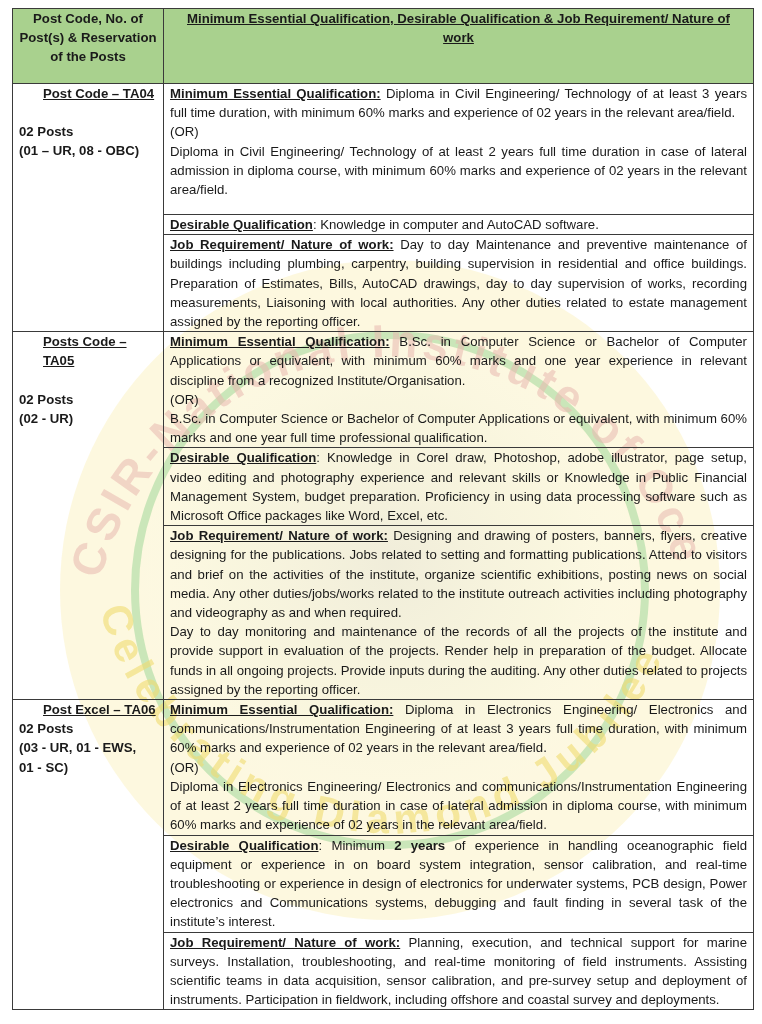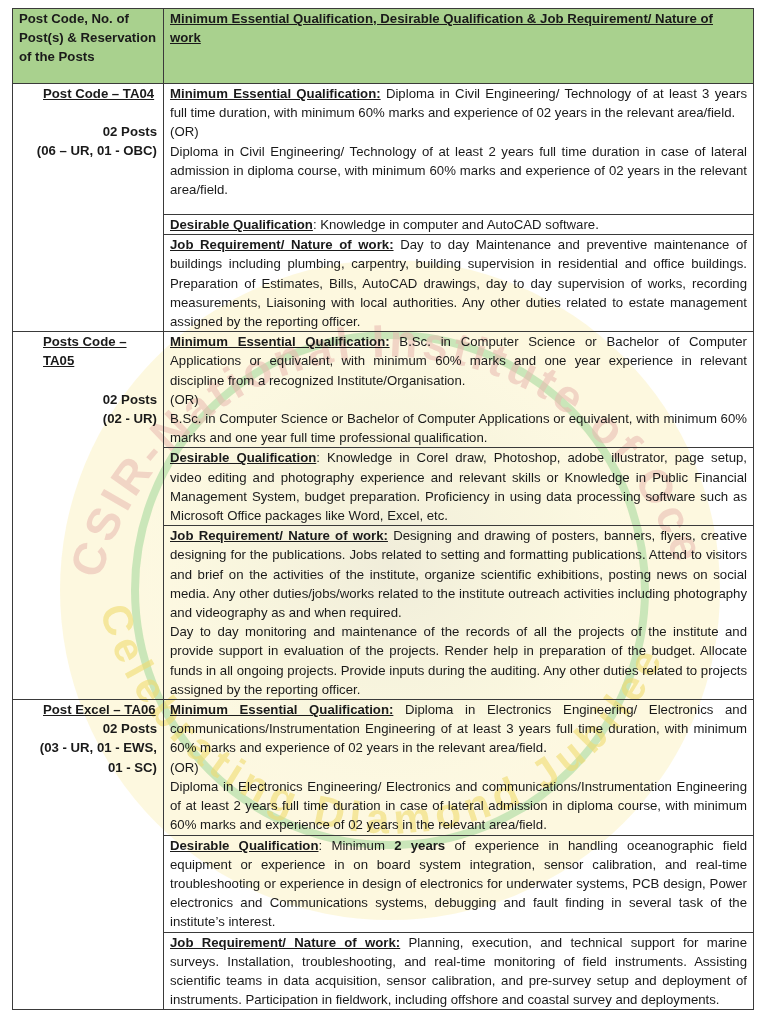--- a/index.html
+++ b/index.html
@@ -6,27 +6,27 @@
   body { width: 762px; height: 1024px; position: relative; overflow: hidden;
          font-family: "Liberation Sans", sans-serif; color: #1a1a1a; }
   .watermark { position: absolute; left: 40px; top: 150px; width: 700px; height: 880px;
                pointer-events: none; z-index: 0; }
   table.jobs { position: absolute; left: 12px; top: 8px; width: 741px; border-collapse: collapse;
                z-index: 1; table-layout: fixed; background: transparent; }
   table.jobs td, table.jobs th { border: 1px solid #3a3a3a; vertical-align: top;
                padding: 0 6px 0 6px; font-size: 13.2px; line-height: 19.2px; }
   col.c1 { width: 151px; }
   col.c2 { width: 590px; }
-  th { background: #a9d18e; text-align: left; font-weight: bold; height: 74px; margin-top: 36px; }
+  th { background: #a9d18e; text-align: center; font-weight: bold; height: 74px; margin-top: 36px; }
   th.h1 { font-weight: bold; }
   th.h2 { text-decoration: underline; }
   .post { font-weight: bold; }
   .post .code { text-decoration: underline; display: block; margin-left: 24px; }
   .post .gap { display: block; height: 19px; }
-  .post span.line { display: block; text-align: right; }
+  .post span.line { display: block; }
   td.q { text-align: justify; text-align-last: left; margin-left: 11px; }
   .lbl { font-weight: bold; text-decoration: underline; }
   .b { font-weight: bold; }
   .para { display: block; }
 </style>
 </head>
 <body>
 
 <svg class="watermark" viewBox="0 0 700 880">
   <defs>
@@ -58,21 +58,21 @@
       <tr>
     <th class="h1">Post Code, No. of Post(s) &amp; Reservation of the Posts</th>
     <th class="h2">Minimum Essential Qualification, Desirable Qualification &amp; Job Requirement/ Nature of work</th>
   </tr>
 
   <tr>
     <td class="post" rowspan="3">
       <span class="code">Post Code – TA04</span>
       <span class="gap"></span>
       <span class="line">02 Posts</span>
-      <span class="line">(06 – UR, 01 - OBC)</span>
+      <span class="line">(01 – UR, 08 - OBC)</span>
     </td>
     <td class="q" style="height:130px">
       <span class="lbl">Minimum Essential Qualification:</span><span> Diploma in Civil Engineering/ Technology of at least 3 years full time duration, with minimum 60% marks and experience of 02 years in the relevant area/field.</span>
       <span class="para">(OR)</span>
       <span class="para">Diploma in Civil Engineering/ Technology of at least 2 years full time duration in case of lateral admission in diploma course, with minimum 60% marks and experience of 02 years in the relevant area/field.</span>
     </td>
   </tr>
   <tr>
     <td class="q">
       <span class="lbl">Desirable Qualification</span><span>: Knowledge in computer and AutoCAD software.</span>

